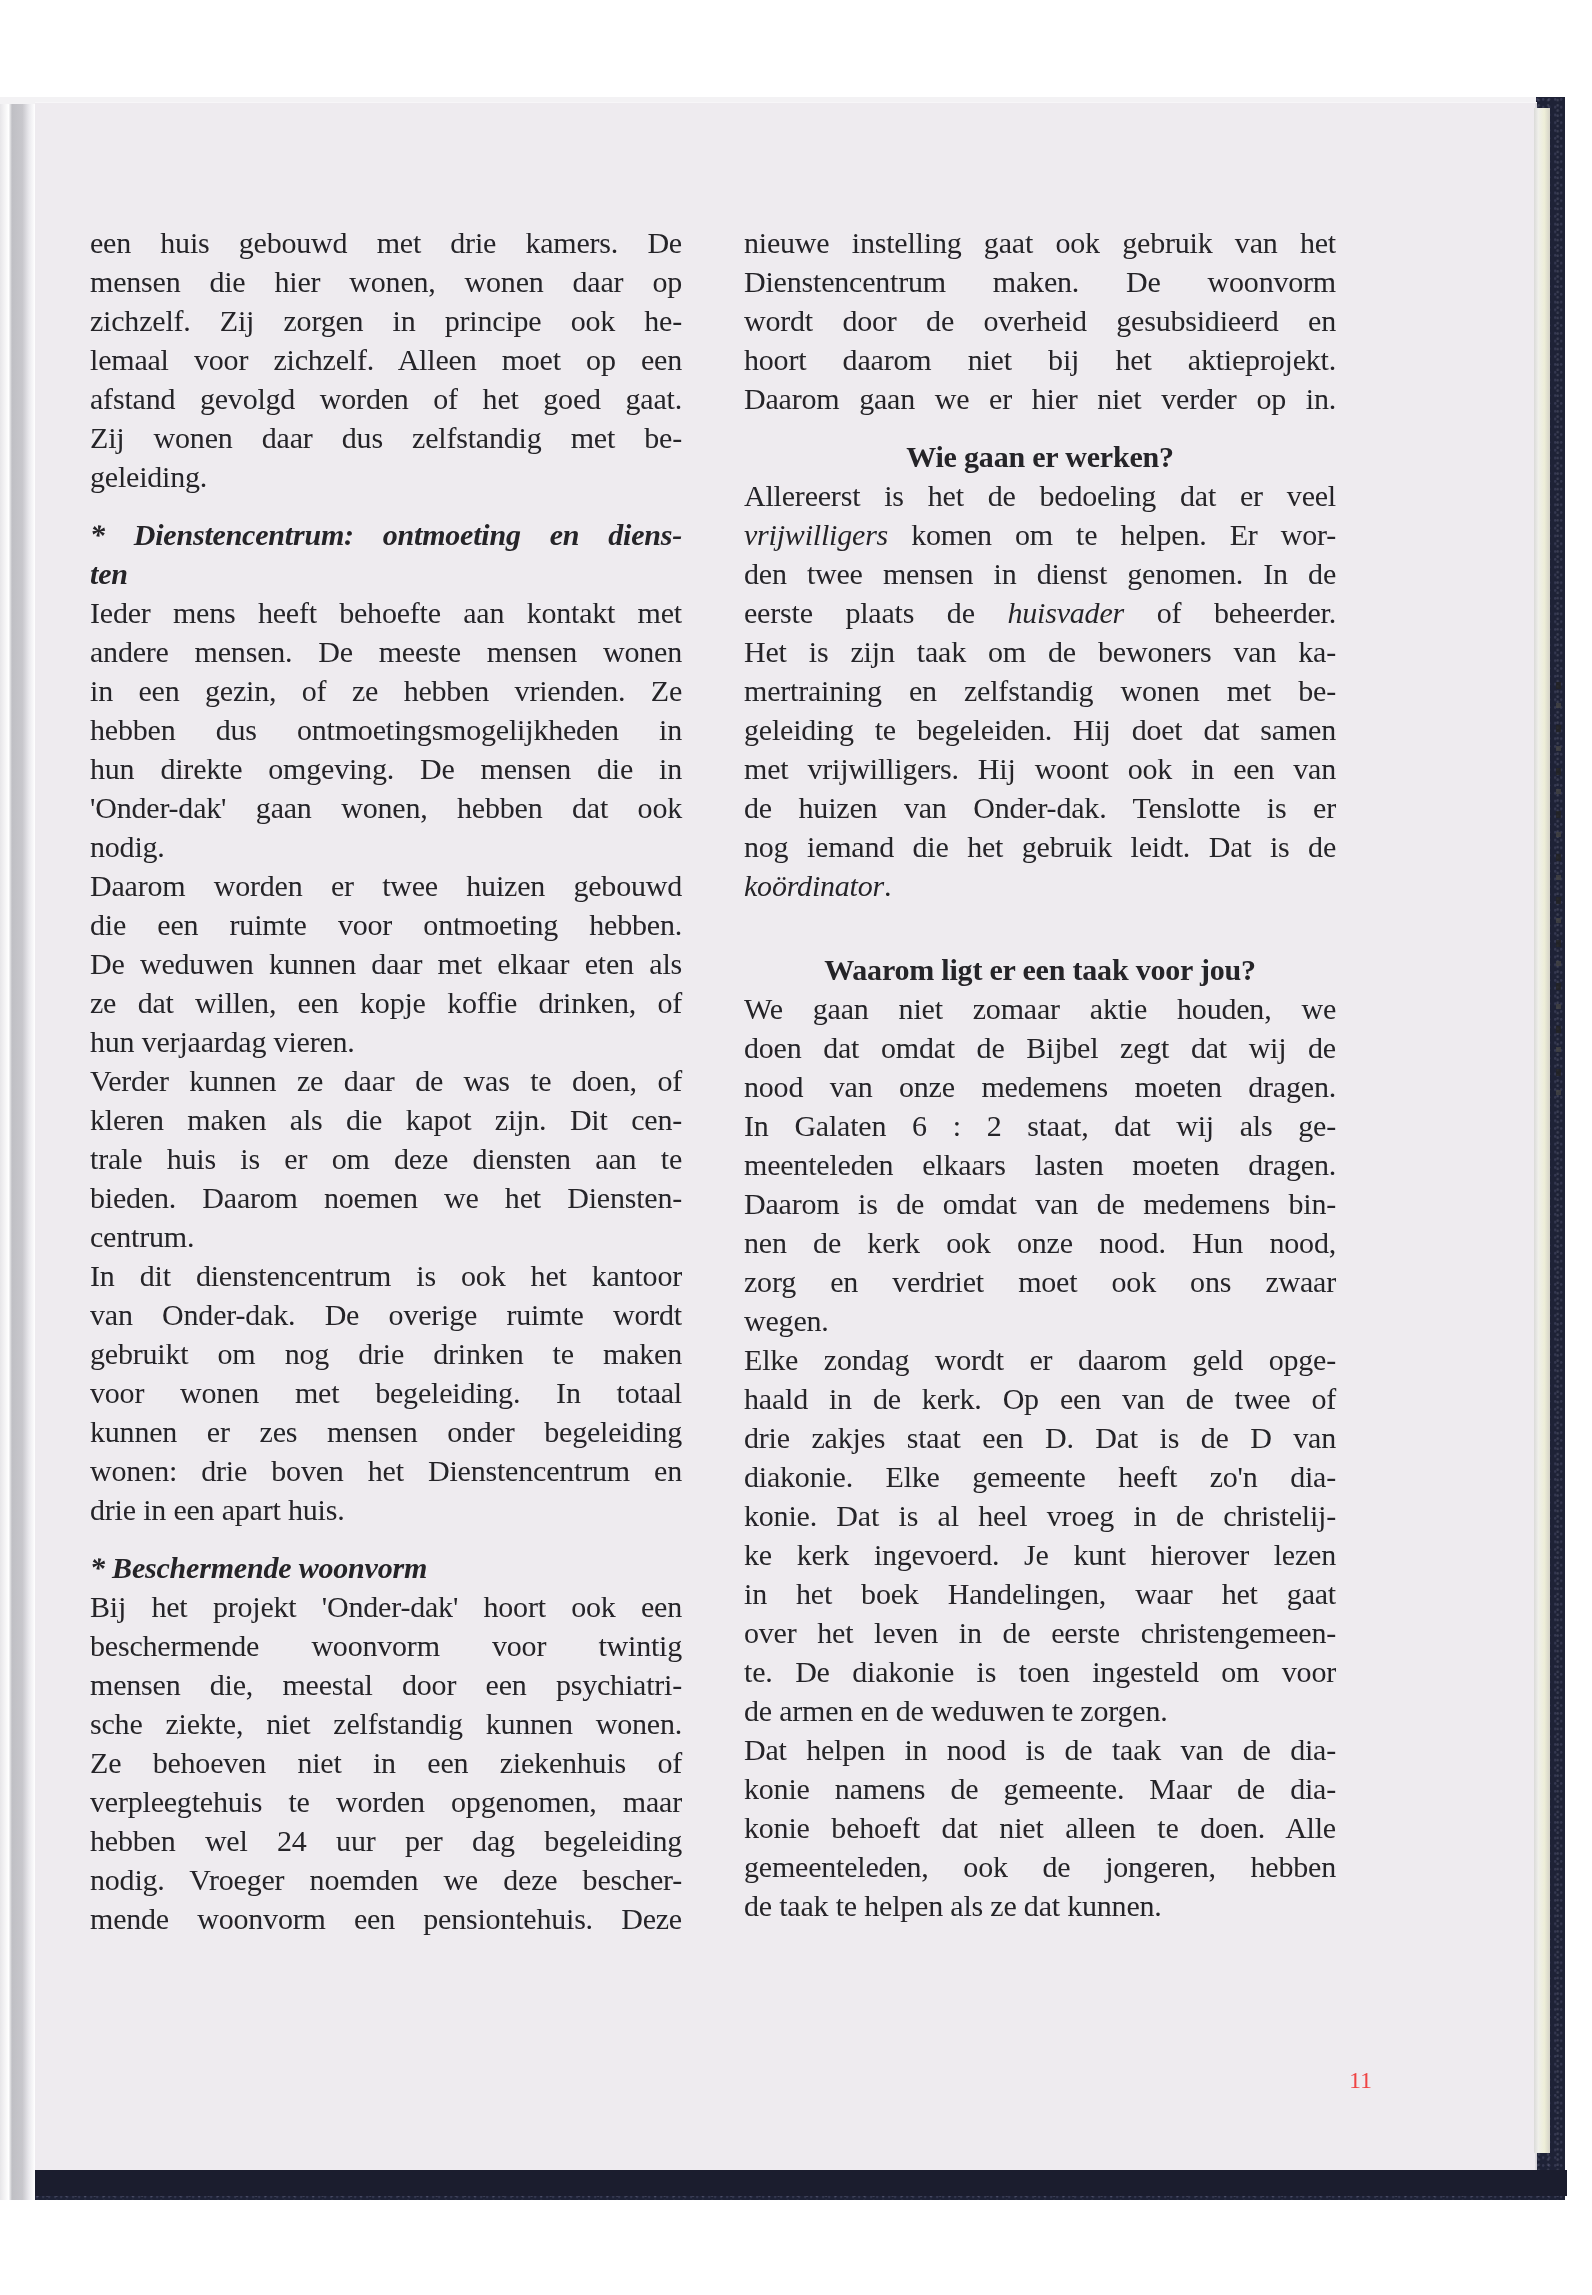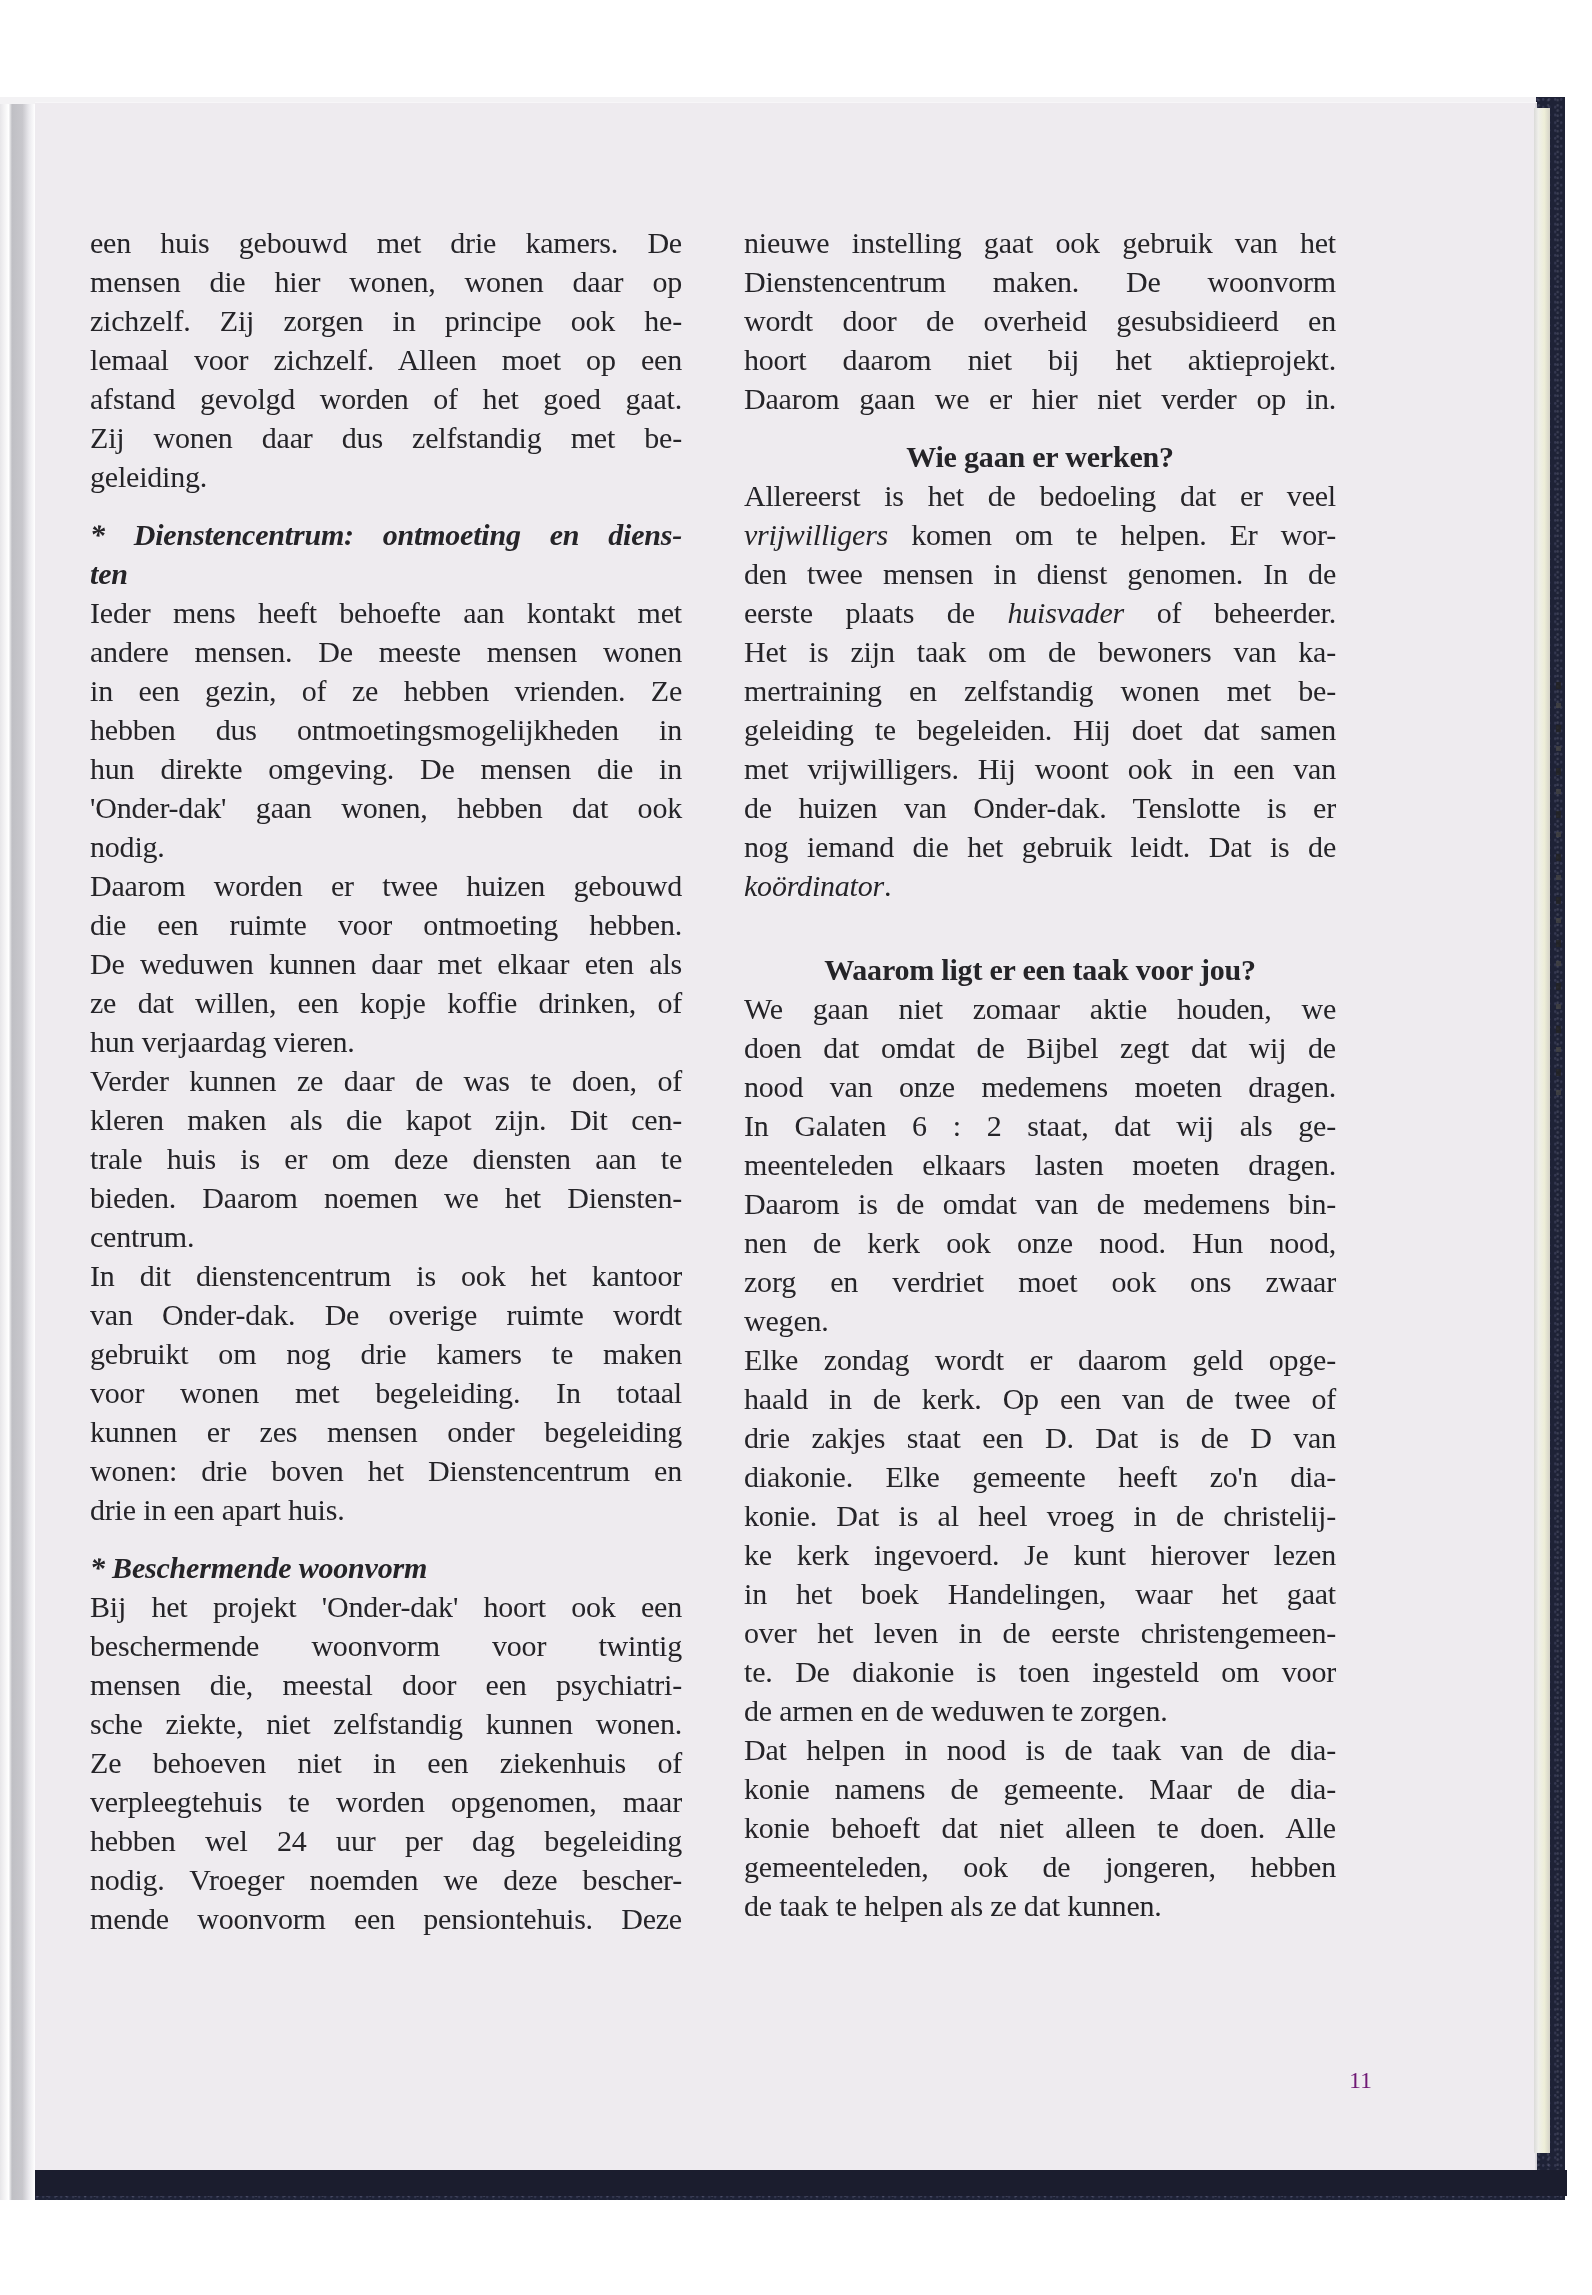--- a/index.html
+++ b/index.html
@@ -103,21 +103,21 @@
     }
     .section-heading.big-gap { margin-top: 45px; }
     .line { display: block; text-align: justify; text-align-last: justify; white-space: nowrap; }
     .line.last { text-align-last: left; }
     em { }
 
     .page-number {
       position: absolute;
       left: 1349px; top: 2067px;
       font-size: 24px;
-      color: #701a75;
+      color: #ef4444;
     }
   </style>
 </head>
 <body>
 
 <div class="scan"></div>
 <div class="cover"></div>
 <div class="binding-left"></div>
 <div class="page-top-edge"></div>
 <div class="page"></div>
@@ -164,21 +164,21 @@
     <span class="line">Verder kunnen ze daar de was te doen, of</span>
     <span class="line">kleren maken als die kapot zijn. Dit cen-</span>
     <span class="line">trale huis is er om deze diensten aan te</span>
     <span class="line">bieden. Daarom noemen we het Diensten-</span>
     <span class="line last">centrum.</span>
   </div>
 
   <div class="para gap-after">
     <span class="line">In dit dienstencentrum is ook het kantoor</span>
     <span class="line">van Onder-dak. De overige ruimte wordt</span>
-    <span class="line">gebruikt om nog drie kamers te maken</span>
+    <span class="line">gebruikt om nog drie drinken te maken</span>
     <span class="line">voor wonen met begeleiding. In totaal</span>
     <span class="line">kunnen er zes mensen onder begeleiding</span>
     <span class="line">wonen: drie boven het Dienstencentrum en</span>
     <span class="line last">drie in een apart huis.</span>
   </div>
 
   <div class="sub-heading gap-before">
     <span class="line last">* Beschermende woonvorm</span>
   </div>
 

